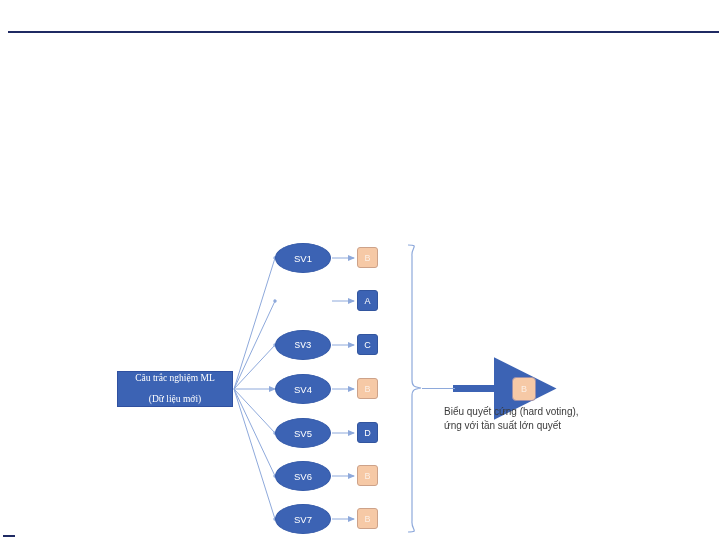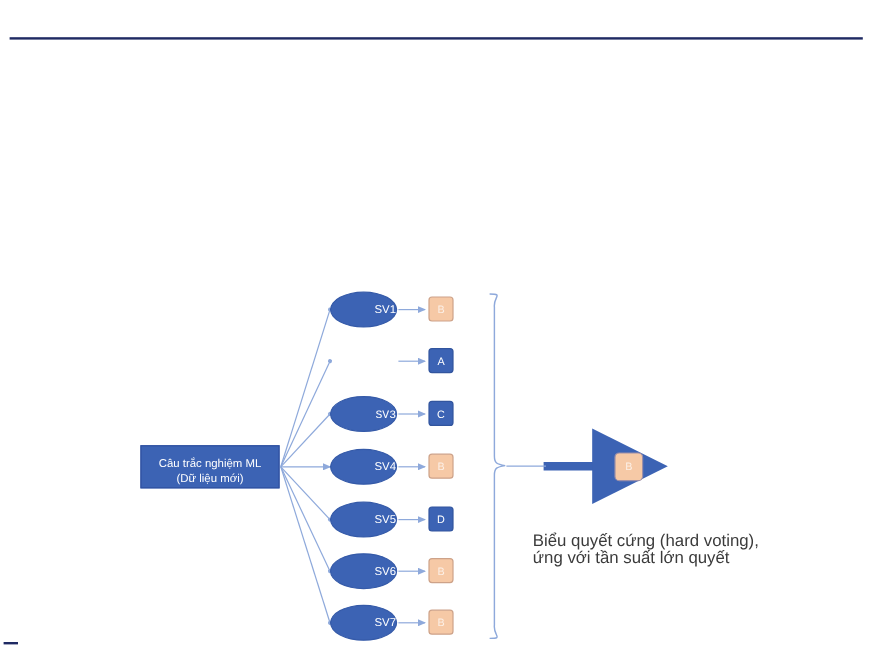--- a/index.html
+++ b/index.html
@@ -58,39 +58,40 @@
     width: 116px;
     height: 36px;
     background: #3C63B4;
     border: 1px solid #2F50A0;
     color: #ffffff;
     font-size: 9.5px;
     line-height: 13px;
     display: flex;
     flex-direction: column;
     align-items: center;
-    justify-content: flex-end;
+    justify-content: space-between;
     text-align: center;
     box-sizing: border-box;
+    font-family: Liberation Serif, serif;
   }
   .source-box .l1, .source-box .l2 { display: block; white-space: nowrap; }
 
   
   .sv {
     position: absolute;
     width: 56px;
     height: 30px;
     border-radius: 50%;
     background: #3C63B4;
     border: 1px solid #355AA8;
     color: #ffffff;
     font-size: 9.5px;
     display: flex;
     align-items: center;
-    justify-content: flex-end;
+    justify-content: center;
     box-sizing: border-box;
   }
 
   
   .pred {
     position: absolute;
     width: 21px;
     height: 21px;
     border-radius: 3px;
     font-size: 9px;
@@ -125,23 +126,23 @@
     display: flex;
     align-items: center;
     justify-content: center;
     box-sizing: border-box;
   }
 
   
   .caption {
     position: absolute;
     left: 444px;
-    top: 444px;
+    top: 405px;
     width: 200px;
-    font-size: 14px;
+    font-size: 10px;
     line-height: 13.5px;
     color: #3B3B3B;
   }
   .caption span { display: block; white-space: nowrap; }
 </style>
 </head>
 <body>
 
 <div id="slide">
 

